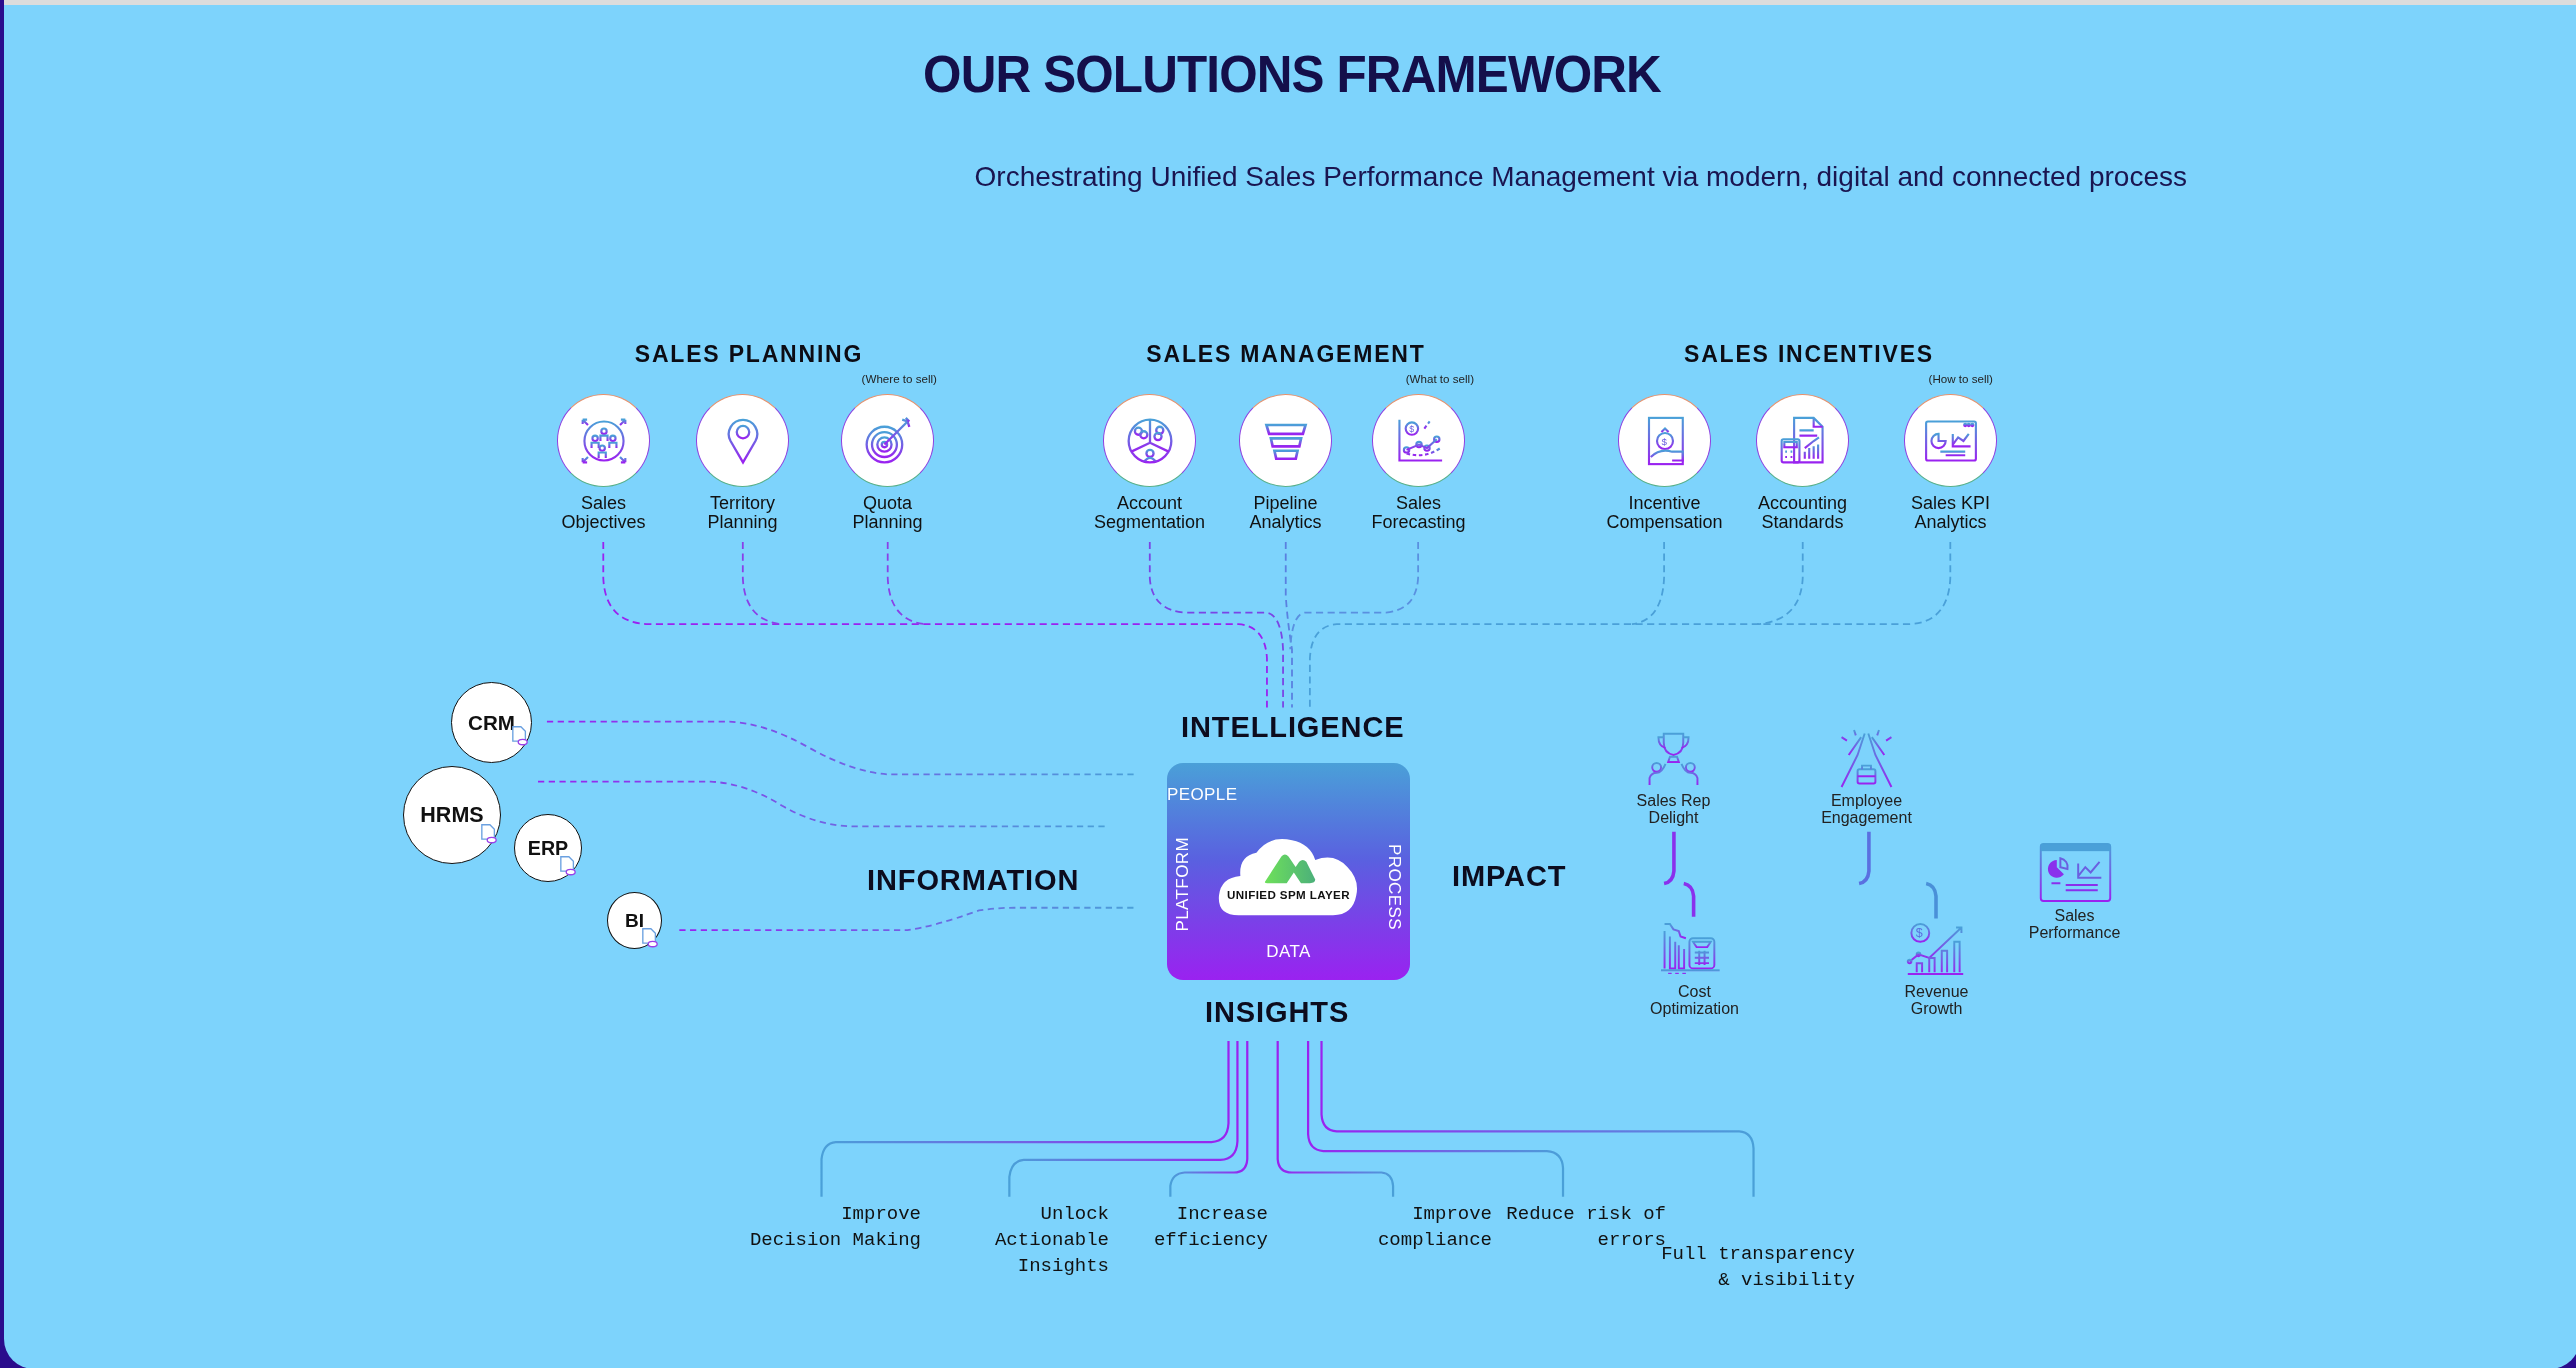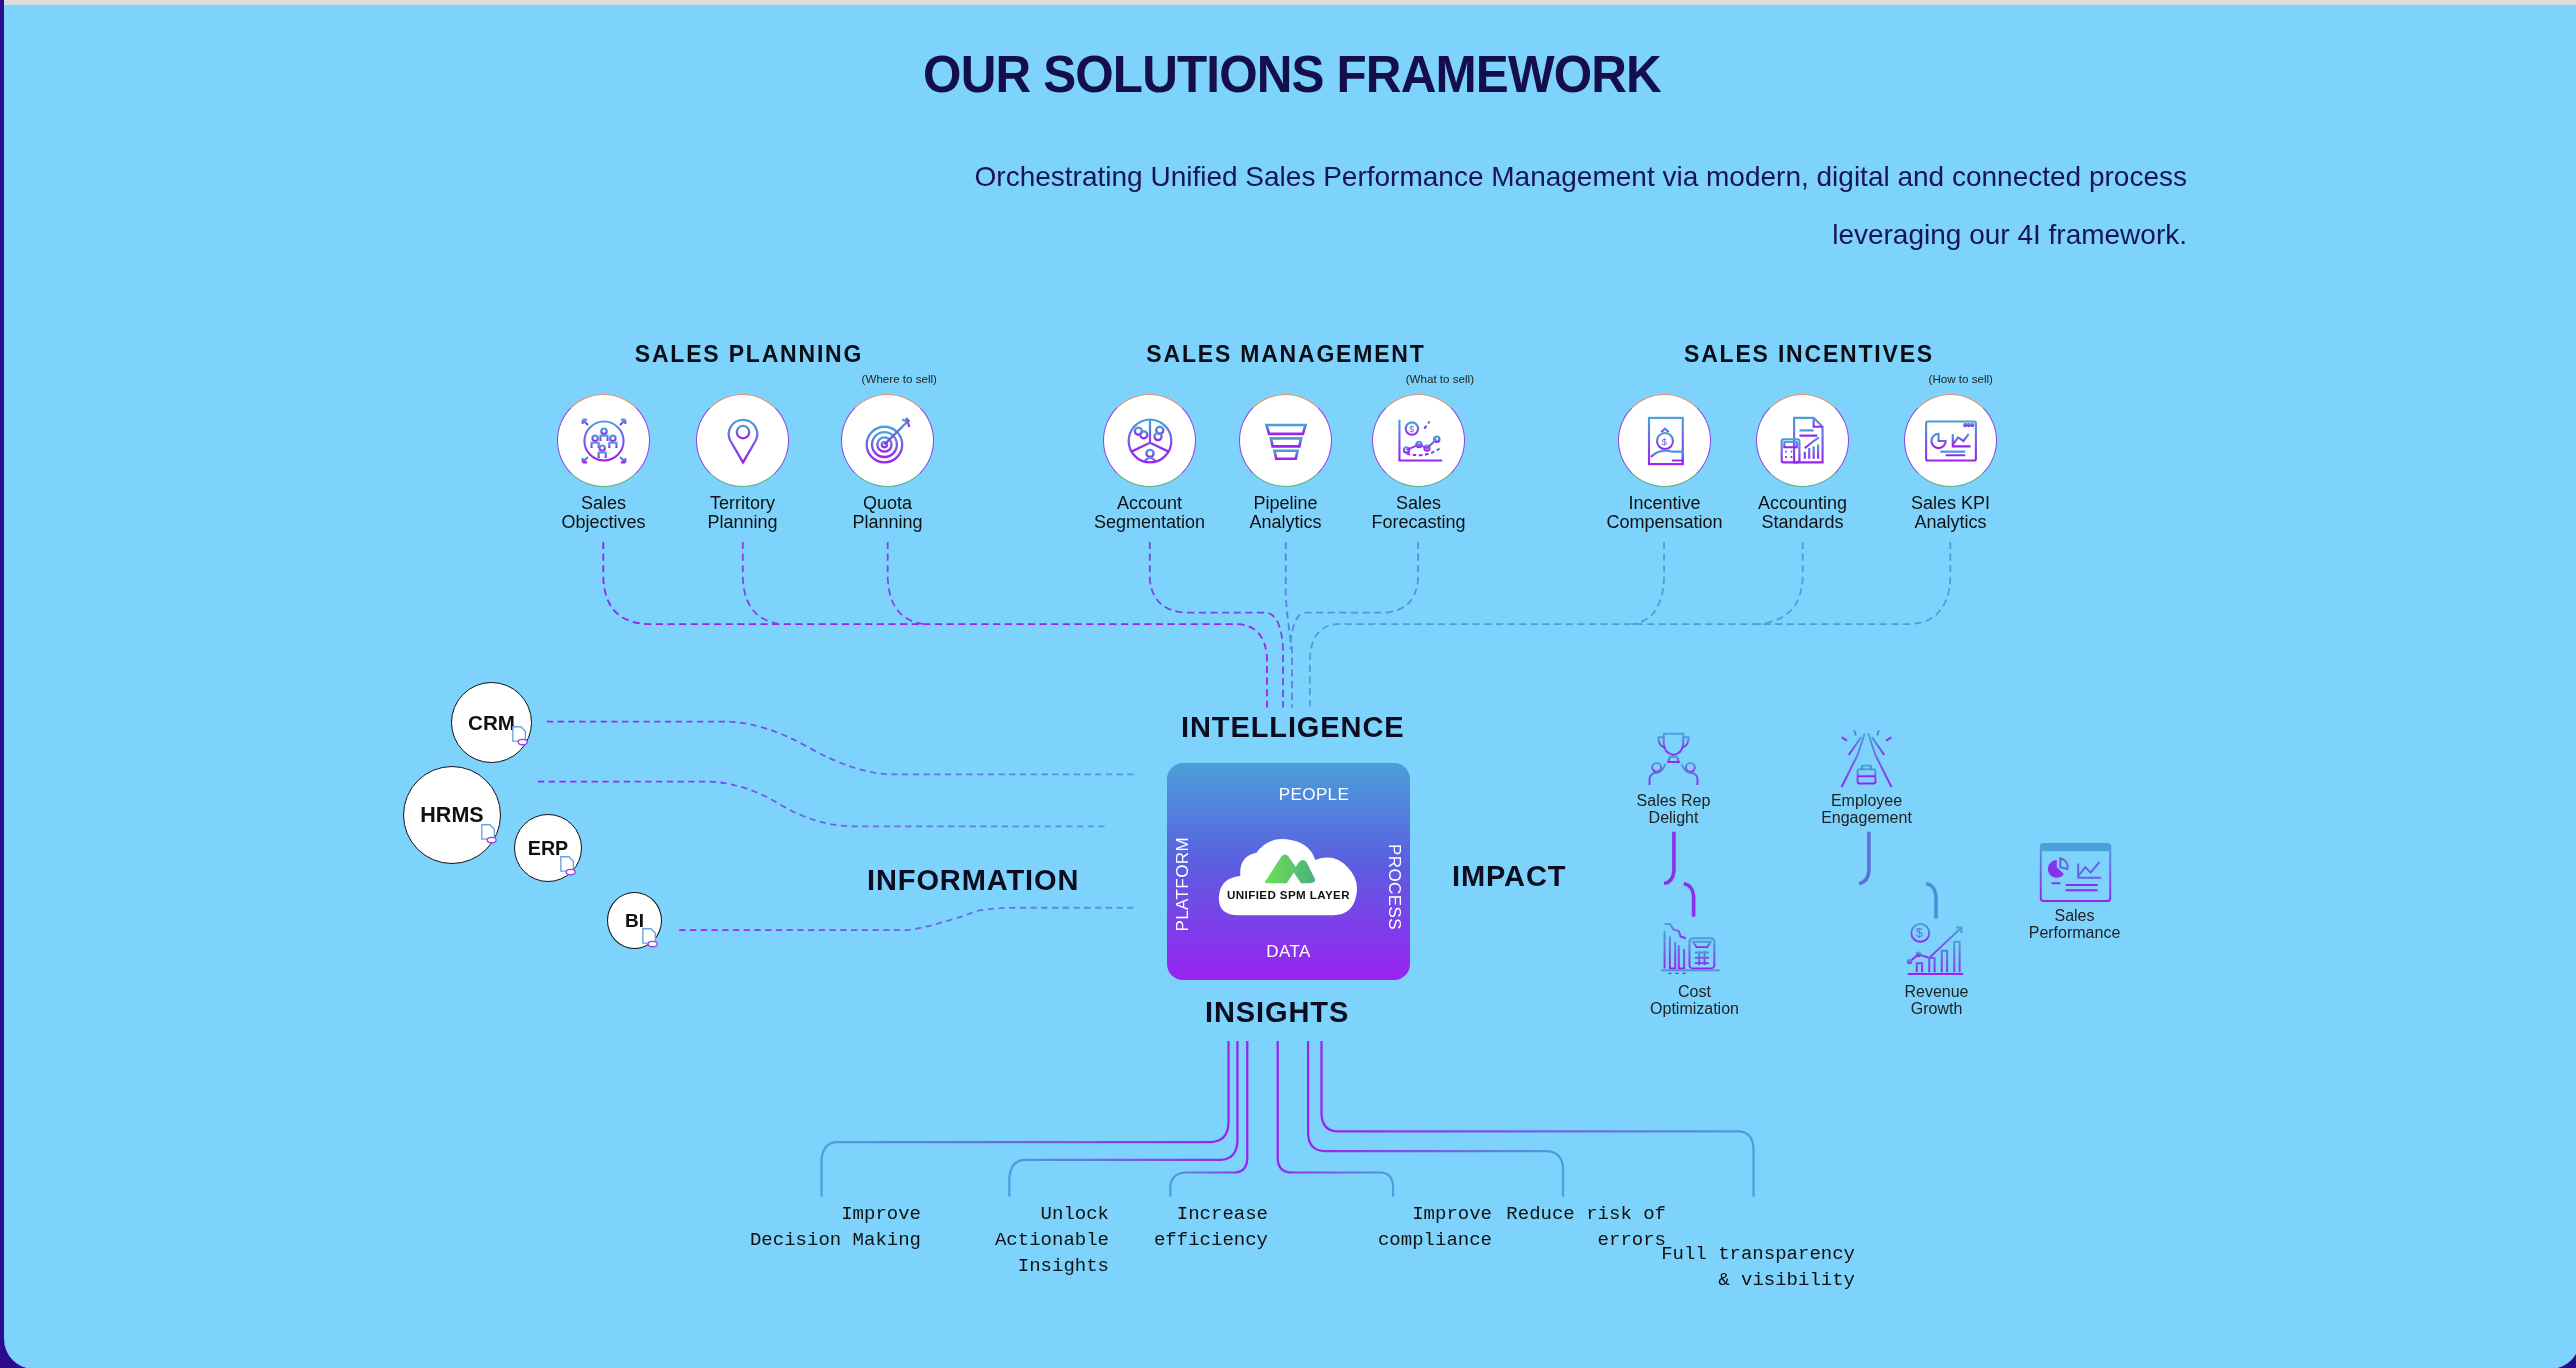--- a/index.html
+++ b/index.html
@@ -96,21 +96,20 @@
       <path d="M1390 1158 V1290 Q1389 1305 1375 1305 H1320 Q1306 1306 1304 1320 V1332" stroke="url(#gbp)"></path>
       <path d="M1424 1158 V1290 Q1425 1305 1440 1305 H1540 Q1552 1306 1553 1320 V1332" stroke="url(#gpb)"></path>
       <path d="M1458 1158 V1262 Q1459 1280 1475 1281 H1725 Q1742 1282 1743 1300 V1332" stroke="url(#gpb)"></path>
       <path d="M1473 1158 V1240 Q1474 1258 1490 1259 H1940 Q1955 1260 1956 1278 V1332" stroke="url(#gpb)"></path>
     </g>
   </svg>
 
   <div class="abs title">OUR SOLUTIONS FRAMEWORK</div>
   <div class="abs subtitle">
     <div>Orchestrating Unified Sales Performance Management via modern, digital and connected process</div>
-    <div>leveraging our 4I framework.</div>
   </div>
 
   <div class="abs sec-head" style="left:557px; top:336px;">SALES PLANNING</div>
   <div class="abs sec-sub" style="left:557px; top:367px;">(Where to sell)</div>
 
   <div class="abs sec-head" style="left:1094px; top:336px;">SALES MANAGEMENT</div>
   <div class="abs sec-sub" style="left:1094px; top:367px;">(What to sell)</div>
 
   <div class="abs sec-head" style="left:1617px; top:336px;">SALES INCENTIVES</div>
   <div class="abs sec-sub" style="left:1613px; top:367px;">(How to sell)</div>
@@ -268,21 +267,21 @@
     <span>Sales KPI</span>
       <span>Analytics</span>
   </div>
 
   <div class="abs big-head" style="left:1177px; top:706px;">INTELLIGENCE</div>
   <div class="abs big-head" style="left:863px; top:859px;">INFORMATION</div>
   <div class="abs big-head" style="left:1201px; top:991px;">INSIGHTS</div>
   <div class="abs big-head" style="left:1448px; top:855px;">IMPACT</div>
 
   <div class="abs core">
-    <div class="lbl" style="left:0; width:294px; text-align:center; top:22.4px;">PEOPLE</div>
+    <div class="lbl" style="left:0; width:294px; top:22.4px;">PEOPLE</div>
     <div class="lbl" style="left:0; width:243px; text-align:center; top:179px;">DATA</div>
     <div class="lbl" style="left:-29px; top:114px; width:89px; text-align:center; transform:rotate(-90deg);">PLATFORM</div>
     <div class="lbl" style="left:182px; top:114px; width:89px; text-align:center; transform:rotate(90deg);">PROCESS</div>
     <svg class="cloud" viewBox="0 0 160 92">
       <defs>
           <linearGradient id="mtn" x1="0" x2="1">
             <stop offset="0" stop-color="#6ee05a"></stop>
             <stop offset="1" stop-color="#4cb07a"></stop>
           </linearGradient>
         </defs>

